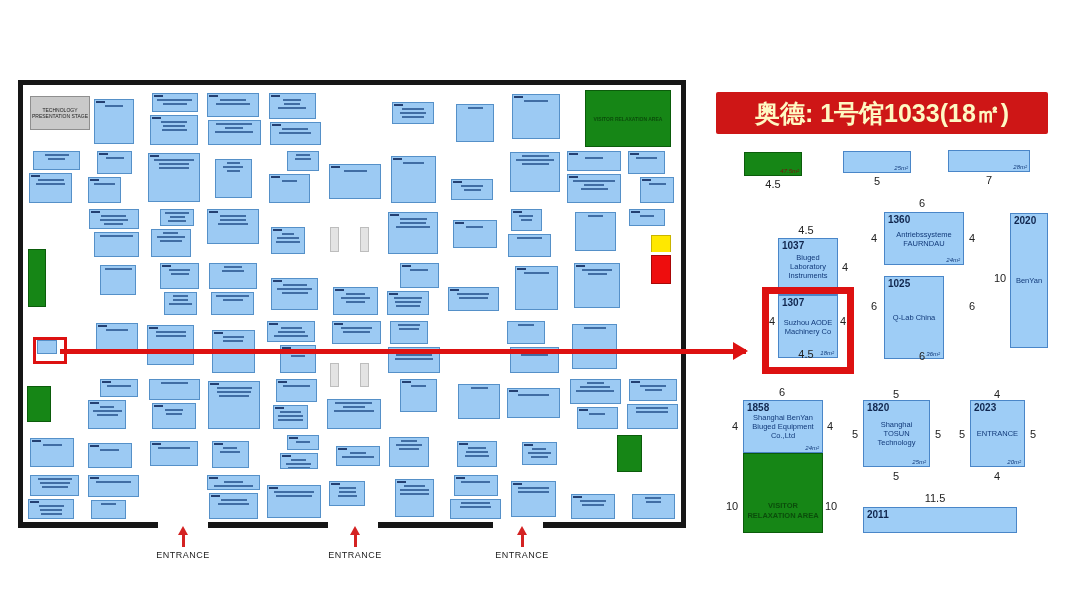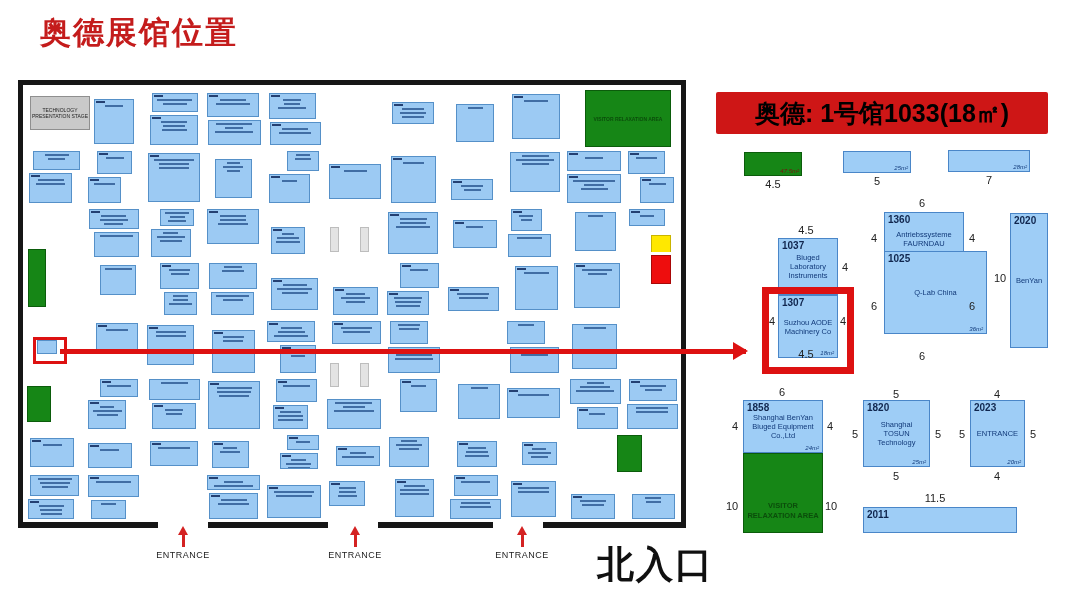--- a/index.html
+++ b/index.html
@@ -26,21 +26,21 @@
   #lead-arrow .head{position:absolute;right:-2px;top:-7px;width:0;height:0;
         border-top:9px solid transparent;border-bottom:9px solid transparent;border-left:15px solid #dd1111;}
   .entrance{position:absolute;text-align:center;width:80px;margin-left:-40px;z-index:7;}
   .entrance .head{width:0;height:0;margin:0 auto;border-left:5px solid transparent;
         border-right:5px solid transparent;border-bottom:9px solid #d42222;}
   .entrance .stem{width:3px;height:12px;background:#d42222;margin:0 auto;}
   .entrance .lbl{font-size:9px;color:#1c1c1c;margin-top:3px;letter-spacing:.5px;}
   #north-label{position:absolute;left:597px;top:540px;font-size:37px;font-weight:bold;color:#101010;letter-spacing:2px;}
   
   #banner{position:absolute;left:716px;top:92px;width:332px;height:42px;background:#ce1616;
-        color:#000000;font-size:25px;font-weight:bold;display:flex;align-items:center;
+        color:#fef9c3;font-size:25px;font-weight:bold;display:flex;align-items:center;
         justify-content:center;border-radius:2px;}
   .dbar{position:absolute;box-sizing:border-box;}
   .dbar.blue{background:#9ecdf6;border:1px solid #4a86c8;}
   .dbar.green{background:#168616;border:1px solid #0b5c0b;}
   .dbar .barea{position:absolute;right:2px;bottom:1px;font-size:6px;font-style:italic;color:#123a7a;}
   .dbar.green .barea{color:#7a1010;}
   .dimlbl{position:absolute;transform:translateX(-50%);font-size:11px;color:#222;white-space:nowrap;z-index:8;}
   .booth{position:absolute;box-sizing:border-box;overflow:hidden;}
   .booth.blue{background:#9ecdf6;border:1px solid #4a86c8;}
   .booth.green{background:#168616;border:1px solid #0b5c0b;}
@@ -48,21 +48,20 @@
   .booth .bname{position:absolute;left:0;right:0;top:50%;transform:translateY(-50%);
         text-align:center;font-size:7.5px;line-height:1.25;color:#123a7a;padding:0 3px;}
   .booth.green .bname{color:#0b4d0b;font-weight:bold;top:72%;}
   .booth .barea{position:absolute;right:3px;bottom:1px;font-size:6px;font-style:italic;color:#123a7a;}
   .hlbox{position:absolute;border:7px solid #dd1111;background:transparent;z-index:7;}
 </style>
 </head>
 <body>
 
 <div id="page">
-  <div id="page-title">奥德展馆位置</div>
 
   <div id="map">
     <div id="booth-layer">
         <div class="fb" style="left: 10.1956px; top: 66px; width: 47.1763px; height: 19.3513px;">
           <div class="ln" style="width: 53.6369%;"></div>
           <div class="ln" style="width: 36.6925%;"></div>
         </div>
         <div class="fb" style="left: 6.35804px; top: 88.3513px; width: 43.0412px; height: 29.6487px;">
           <div class="idln"></div>
           <div class="ln" style="width: 64.2784%;"></div>
@@ -563,21 +562,20 @@
         <div class="head"></div>
         <div class="stem"></div>
         <div class="lbl">ENTRANCE</div>
       </div>
       <div class="entrance" style="left: 522px; top: 526px;">
         <div class="head"></div>
         <div class="stem"></div>
         <div class="lbl">ENTRANCE</div>
       </div>
     </div>
-  <div id="north-label">北入口</div>
 
   <div id="banner">奥德: 1号馆1033(18㎡)</div>
   <div id="detail-layer">
       <div class="dbar green" style="left: 744px; top: 152px; width: 58px; height: 24px;">
         <div class="barea">47.5m²</div>
       </div>
       <div class="dimlbl" style="left: 773px; top: 178px;">4.5</div>
       <div class="dbar blue" style="left: 843px; top: 151px; width: 68px; height: 22px;">
         <div class="barea">25m²</div>
       </div>
@@ -595,21 +593,21 @@
         <div class="bid">1307</div>
         <div class="bname">Suzhou AODE Machinery Co</div>
         <div class="barea">18m²</div>
       </div>
       <div class="hlbox" style="left: 762px; top: 287px; width: 78px; height: 73px;"></div>
       <div class="booth blue" style="left: 884px; top: 212px; width: 80px; height: 53px;">
         <div class="bid">1360</div>
         <div class="bname">Antriebssysteme FAURNDAU</div>
         <div class="barea">24m²</div>
       </div>
-      <div class="booth blue" style="left: 884px; top: 251px; width: 103px; height: 83px;">
+      <div class="booth blue" style="left: 884px; top: 276px; width: 60px; height: 83px;">
         <div class="bid">1025</div>
         <div class="bname">Q-Lab China</div>
         <div class="barea">36m²</div>
       </div>
       <div class="booth blue" style="left: 1010px; top: 213px; width: 38px; height: 135px;">
         <div class="bid">2020</div>
         <div class="bname">BenYan</div>
       </div>
       <div class="booth blue" style="left: 743px; top: 400px; width: 80px; height: 53px;">
         <div class="bid">1858</div>

